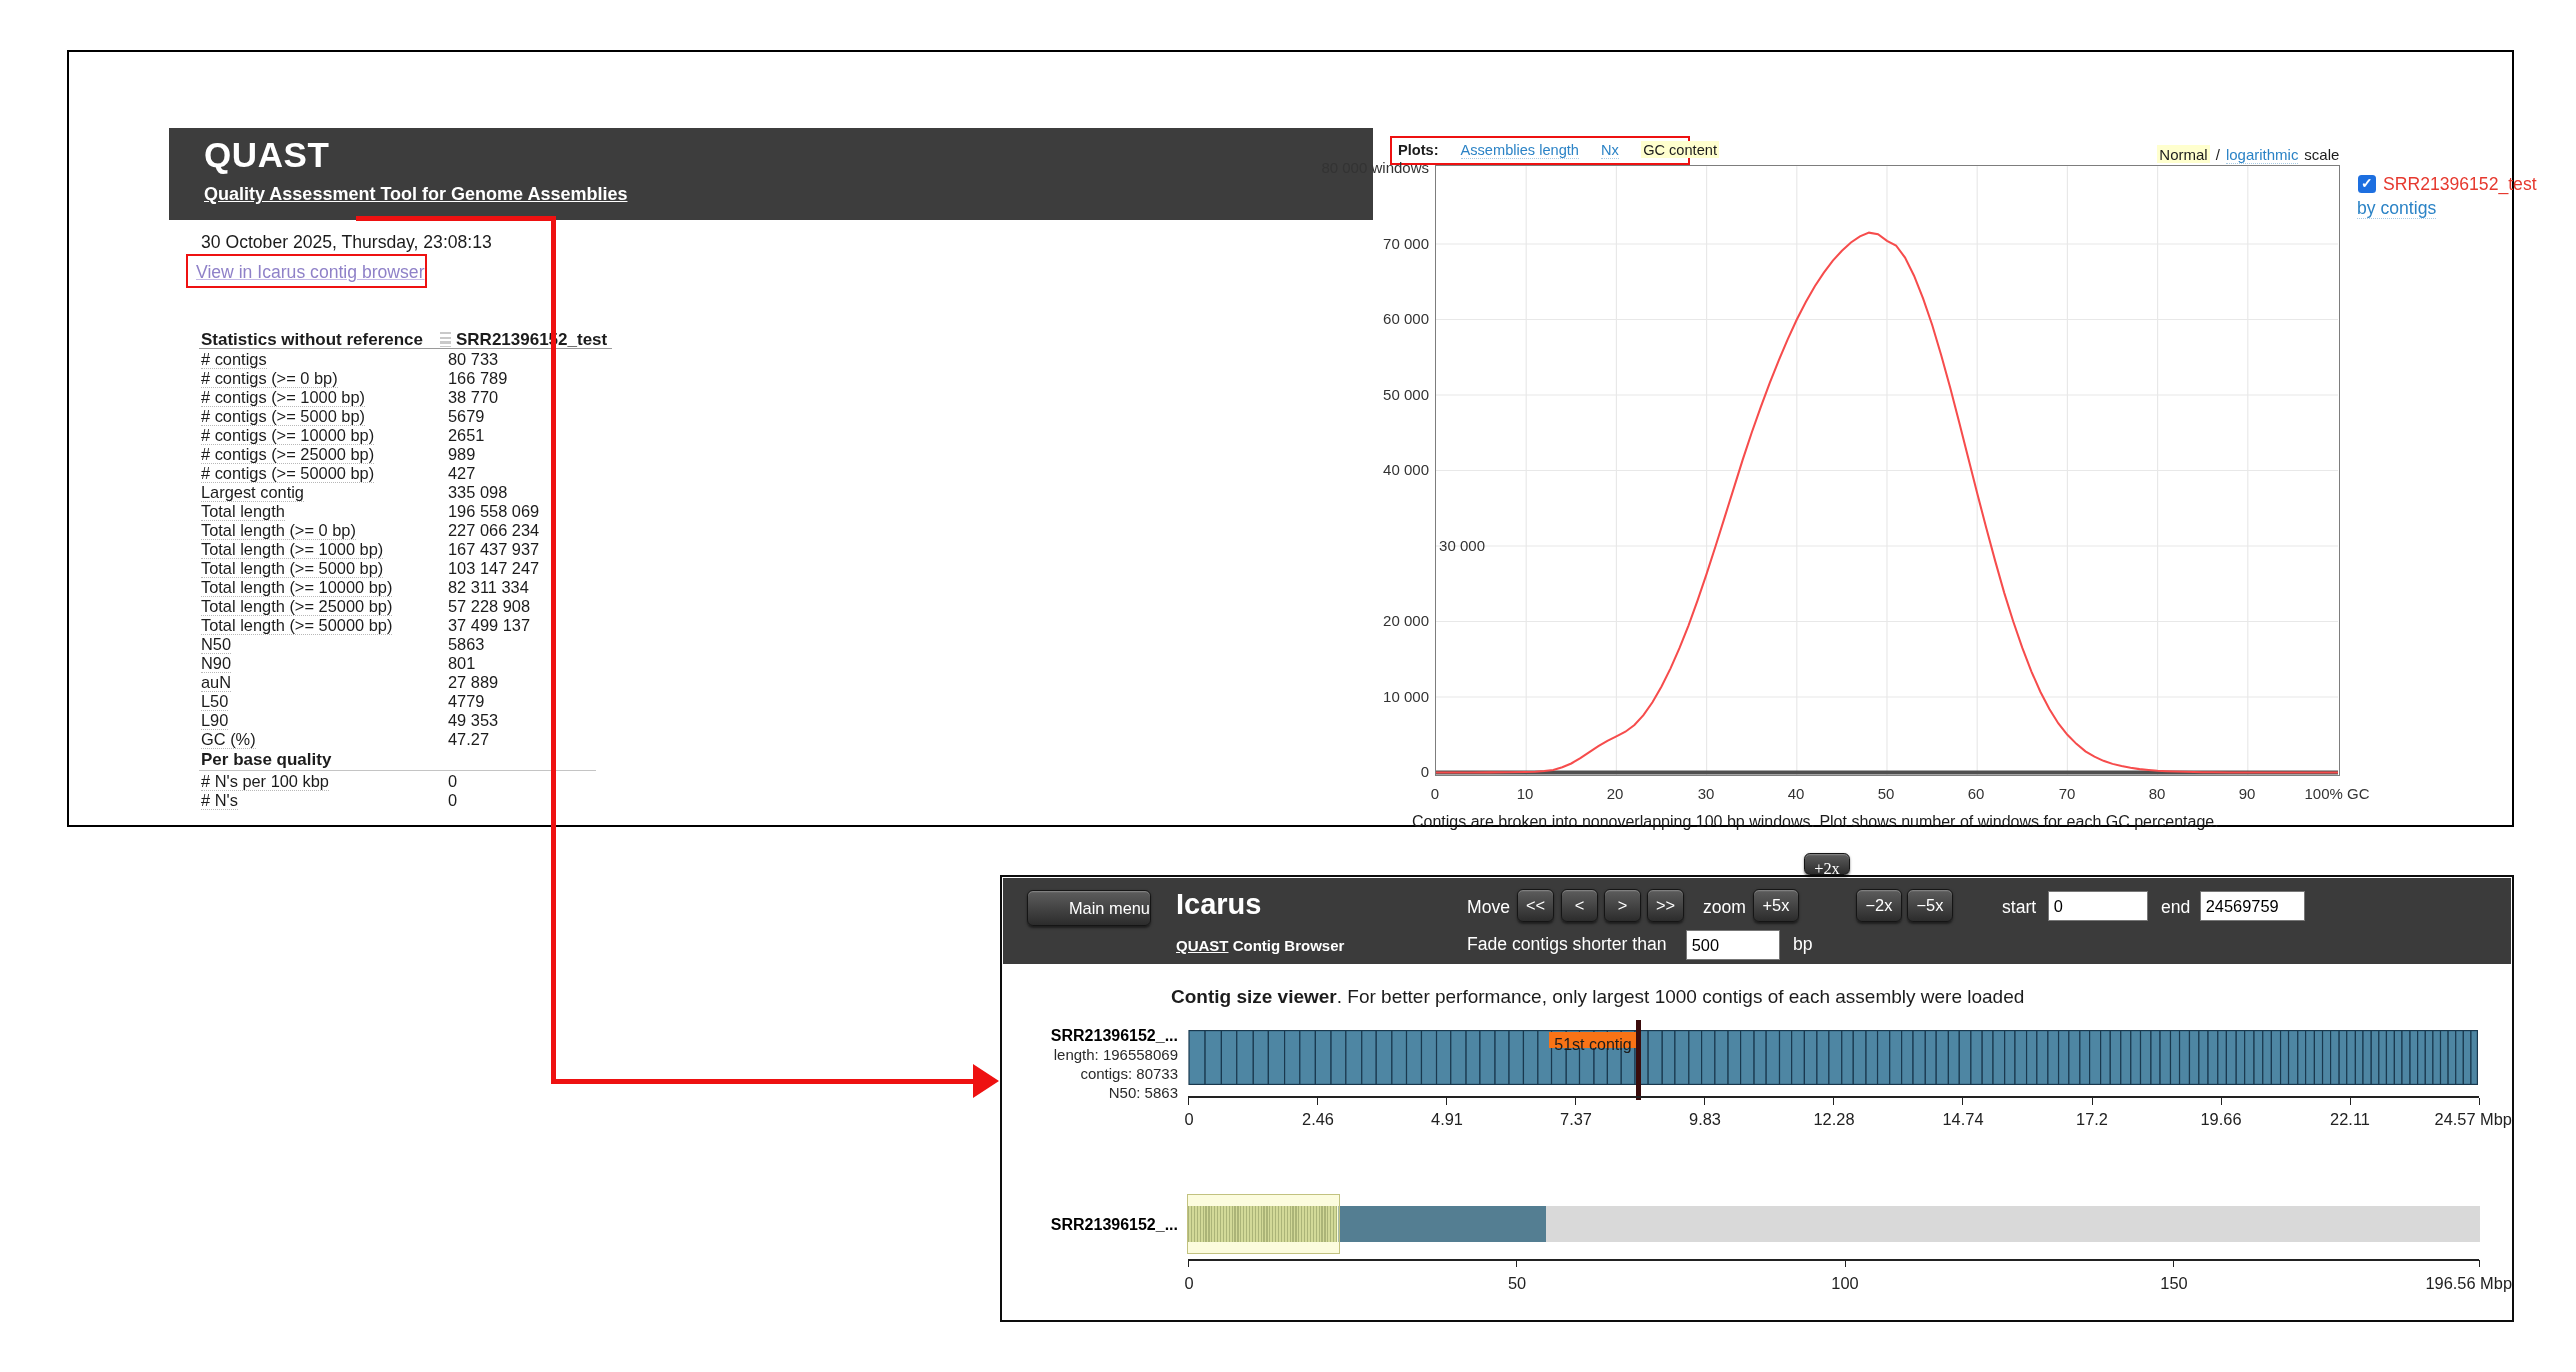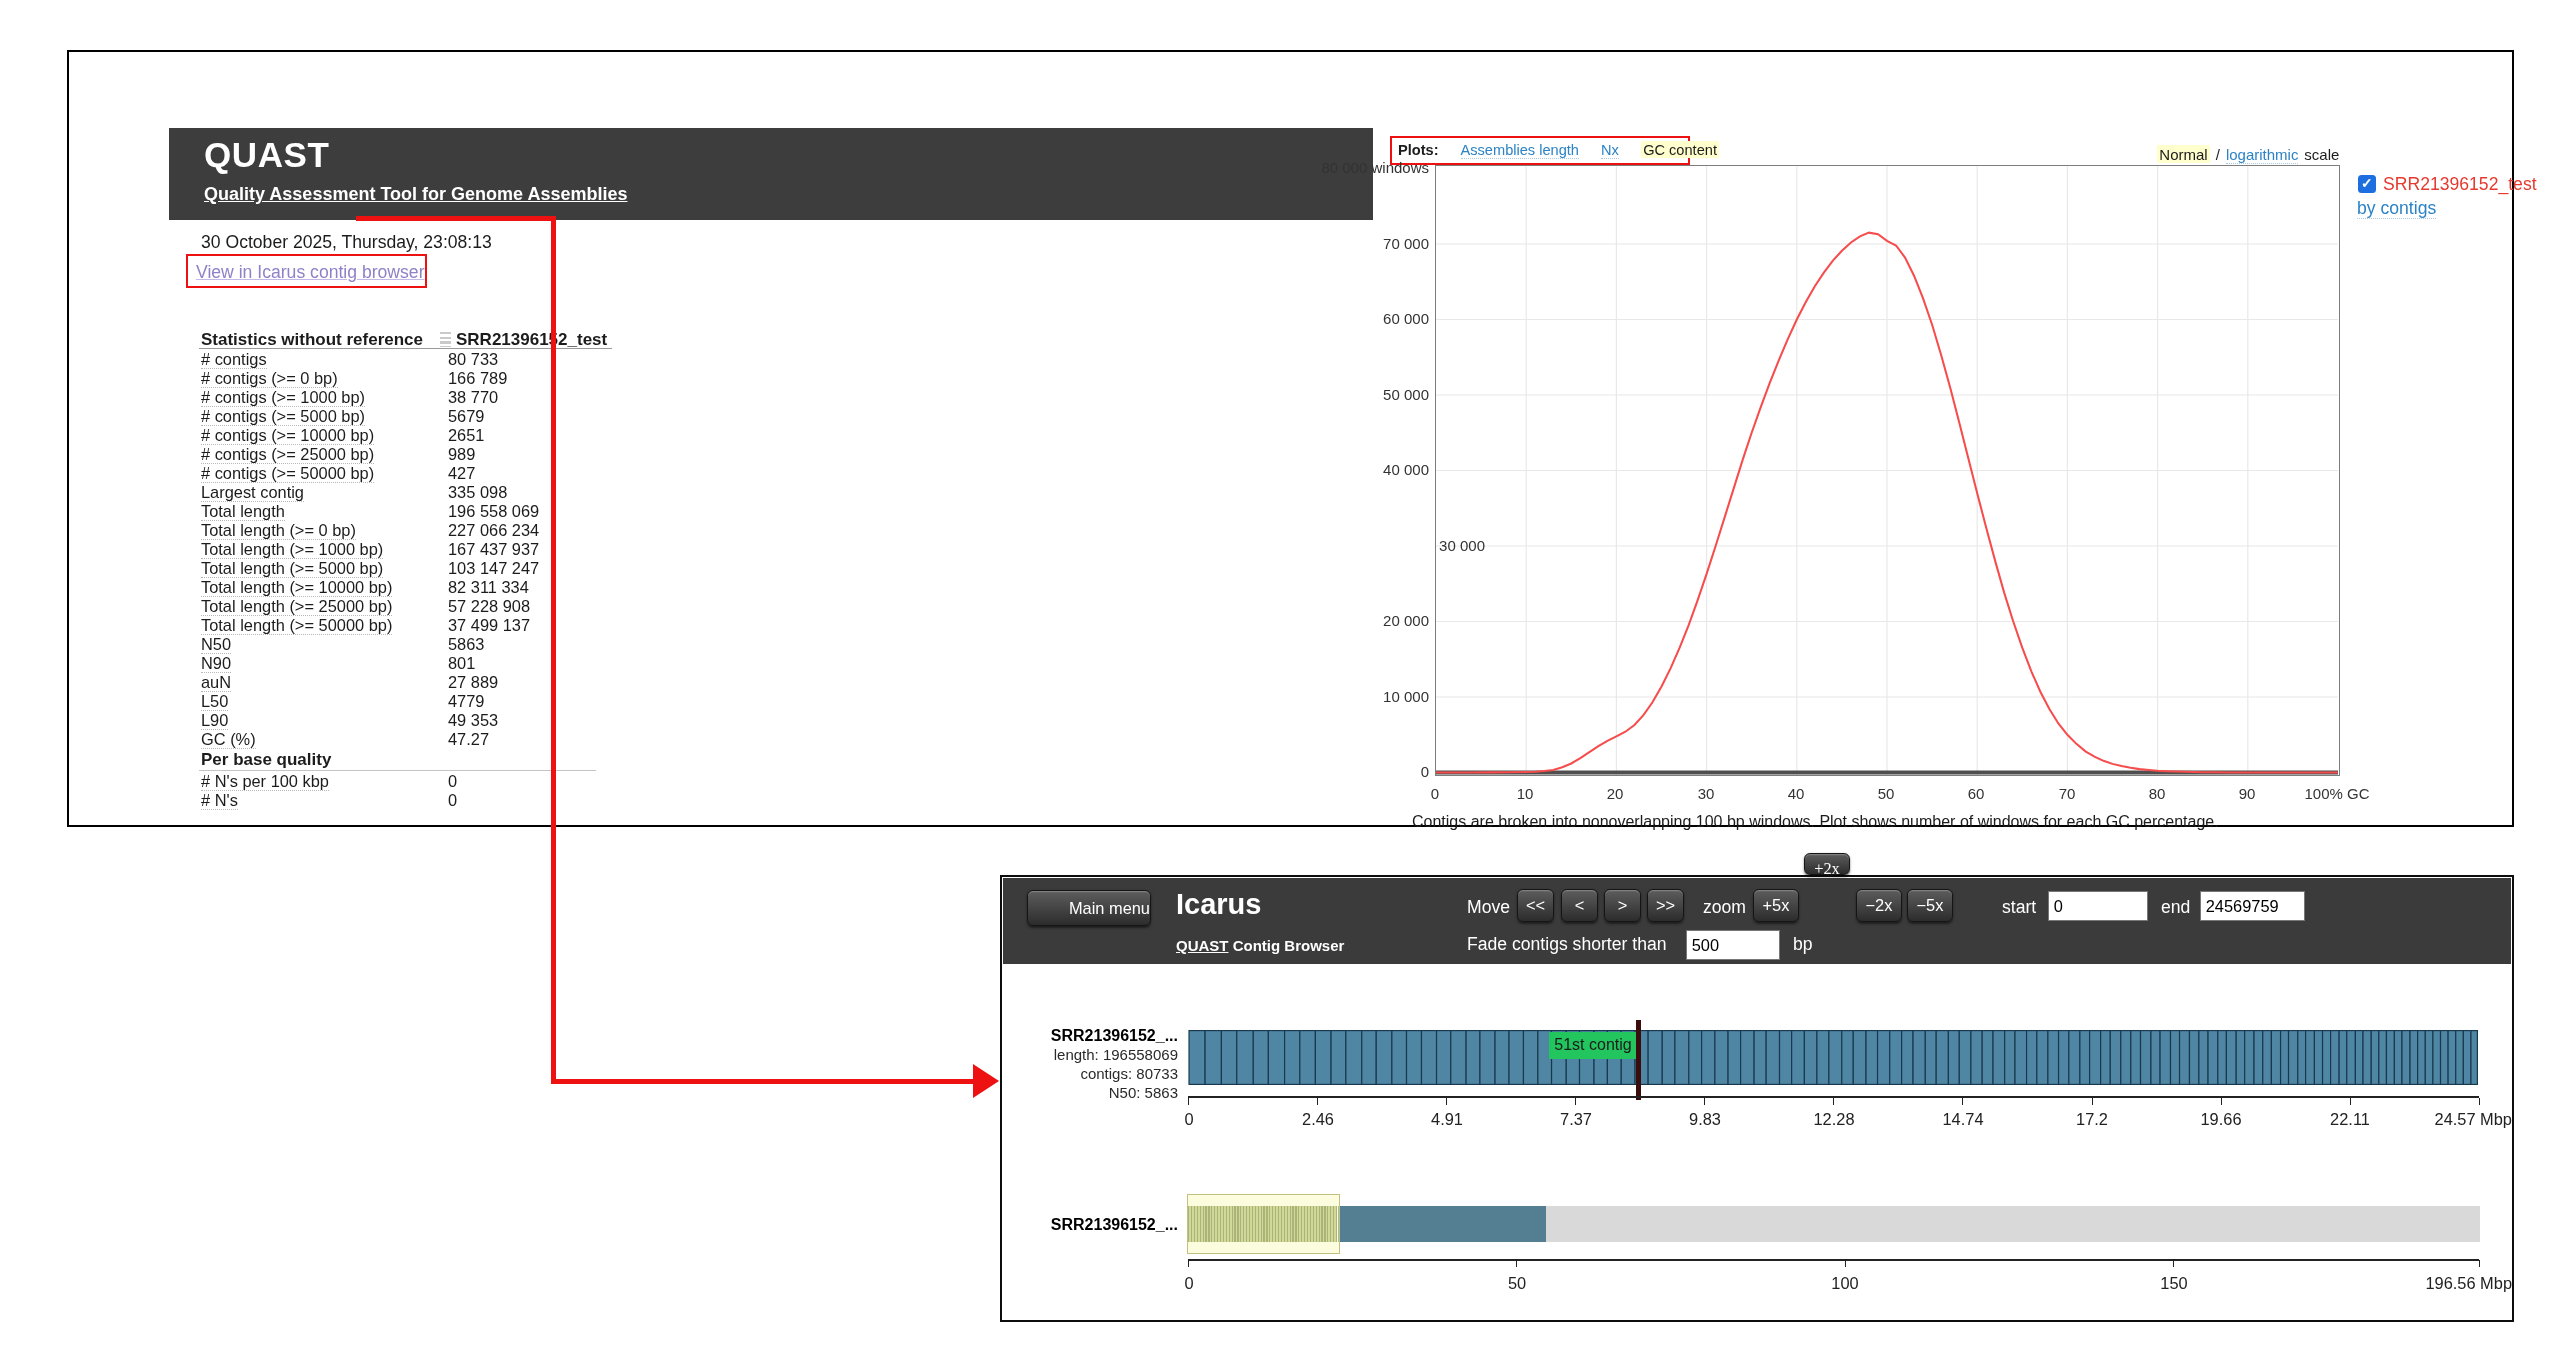--- a/index.html
+++ b/index.html
@@ -63,21 +63,21 @@
           color:#fff; font-size:16.4px; text-align:center; box-shadow:inset 0 1.2px 0 rgba(255,255,255,.22), 0 1.8px 2.3px rgba(0,0,0,.5); }
   .ilabel { position:absolute; color:#fff; font-size:17.6px; white-space:nowrap; }
   .iinput { position:absolute; background:#fff; border:1.2px solid #777; font-size:16.4px; padding:2.3px 4.7px; color:#000; font-family:"Liberation Sans",sans-serif; }
   .ititle { left:1176px; top:889px; font-size:29px; font-weight:bold; color:#fff; }
   .isub   { left:1176px; top:936px; font-size:15px; font-weight:bold; color:#fff; }
   .isub u { text-decoration:underline; }
   .vtitle { left:1171px; top:986px; font-size:19px; }
   .tlabels { position:absolute; width:162px; text-align:right; font-size:15px; color:#2a2a2a; line-height:19px; white-space:nowrap; }
   .tlabels .nm { font-weight:bold; color:#000; font-size:16px; }
   .marker { left:1636px; top:1020px; width:4.7px; height:80px; background:#3a0c0c; }
-  .markerlabel { left:1549px; top:1032px; width:88px; height:27px; background:#22c55e; font-size:16px; text-align:center; line-height:26px; }
+  .markerlabel { left:1549px; top:1032px; width:88px; height:16px; background:#f97316; font-size:16px; text-align:center; line-height:26px; }
   .axisline { position:absolute; height:1.8px; background:#222; }
   .tick { position:absolute; width:1.2px; height:7px; background:#222; }
   .alab { position:absolute; width:94px; text-align:center; font-size:16.4px; color:#222; white-space:nowrap; }
   .alab-end { position:absolute; width:141px; text-align:right; font-size:16.4px; color:#222; white-space:nowrap; }
   .olive { left:1188px; top:1206px; width:149px; height:36px; background:repeating-linear-gradient(90deg,#5c6e33 0 1.2px,#aab873 1.2px 2.9px); }
   .teal2 { left:1338px; top:1206px; width:208px; height:36px; background:#547e92; }
   .gray2 { left:1546px; top:1206px; width:934px; height:36px; background:#d9d9d9; }
   .selbox { left:1187px; top:1194px; width:153px; height:60px; background:rgba(250,250,190,0.5); border:1.2px solid #c2c280; }
 </style>
 </head>
@@ -296,20 +296,23 @@
   <div class="abs ibtn" style="left:1907px; top:889px; width:46px; height:33px; line-height:30px;">−5x</div>
   <div class="abs ilabel" style="left:2002px; top:897px;">start</div>
   <input class="iinput" style="left: 2048px; top: 891px; width: 100px; height: 30px;" value="0">
   <div class="abs ilabel" style="left:2161px; top:897px;">end</div>
   <input class="iinput" style="left: 2200px; top: 891px; width: 105px; height: 30px;" value="24569759">
 
   <div class="abs ilabel" style="left:1467px; top:934px;">Fade contigs shorter than</div>
   <input class="iinput" style="left: 1686px; top: 930px; width: 94px; height: 30px;" value="500">
   <div class="abs ilabel" style="left:1793px; top:934px;">bp</div>
 
+  <div class="abs vtitle" style="left: 1171px; top: 986px; position: absolute;">
+    <b>Contig size viewer</b><span>. For better performance, only largest 1000 contigs of each assembly were loaded</span>
+  </div>
 
   <div class="tlabels" style="left:1016px; top:1026px;">
     <div class="nm">SRR21396152_...</div>
     <div>length: 196558069</div>
     <div>contigs: 80733</div>
     <div>N50: 5863</div>
   </div>
   <svg class="abs" id="track1-svg" style="left:1188px; top:1030px;" width="1291" height="55" viewBox="0 0 2205 94">
       <rect x="1" y="1" width="27.5" height="92" fill="#4e86a3" stroke="#19384e" stroke-width="2"></rect>
       <rect x="28.5" y="1" width="27.867855856280595" height="92" fill="#4e86a3" stroke="#19384e" stroke-width="2"></rect>

